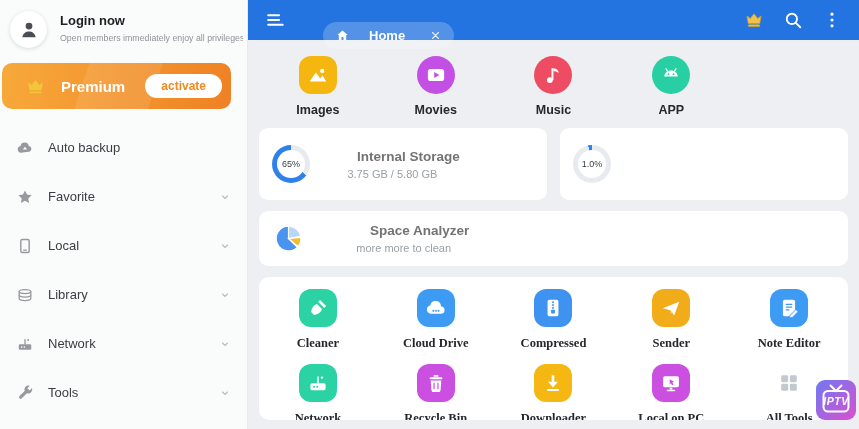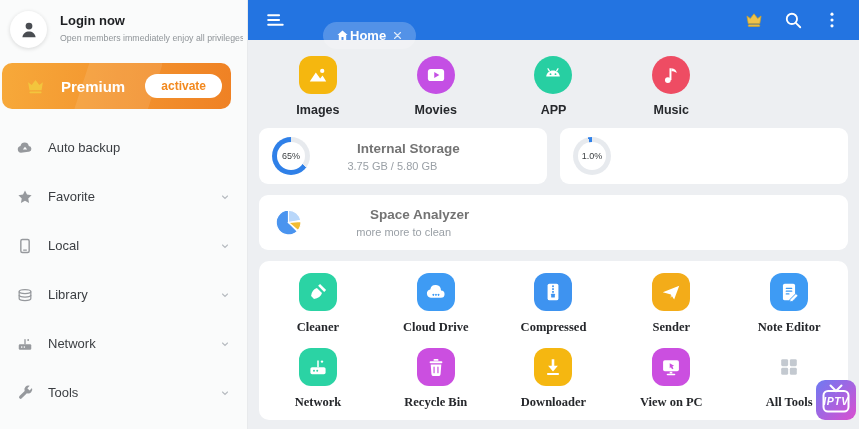--- a/index.html
+++ b/index.html
@@ -27,40 +27,40 @@
   .nav-ic { width:20px; height:20px; color:#96999d; flex:0 0 20px; }
   .nav-ic svg, .chev svg { width:100%; height:100%; display:block; }
   .nav-label { font-size:13px; color:#3b3e42; }
   .chev { width:12px; height:12px; margin-left:auto; }
 
   
   .main { flex:1; min-width:0; display:flex; flex-direction:column; }
   header { height:40px; flex:0 0 40px; background:var(--header-bg,#2374e1); display:flex; align-items:center; padding:0 16px; }
   .hicon { width:22px; height:22px; color:#fff; cursor:pointer; }
   .hicon svg { width:100%; height:100%; display:block; }
-  .tab { margin-left:37px; background:rgba(255,255,255,.22); height:27px; border-radius:14px; display:flex; align-items:center; padding:0 12px; gap:0; color:#fff; cursor:pointer;margin-top:30px; }
+  .tab { margin-left:37px; background:rgba(255,255,255,.22); height:27px; border-radius:14px; display:flex; align-items:center; padding:0 12px; gap:19px; color:#fff; cursor:pointer;margin-top:30px; }
   .tab .home-ic { width:15px; height:15px; }
   .tab .home-ic svg { width:100%; height:100%; display:block; }
   .tab-label { font-size:13px; font-weight:600; }
   .tab-close { width:13px; height:13px; opacity:.8; margin-left:5px; cursor:pointer; }
   .tab-close svg { width:100%; height:100%; display:block; }
   .hright { margin-left:auto; display:flex; align-items:center; gap:17px; }
 
   .content { flex:1; padding:7px 11px 9px; display:flex; flex-direction:column; gap:11px; overflow:hidden; }
   .categories { display:grid; grid-template-columns:repeat(5,1fr); padding-top:9px; }
   .cat, .tool { display:flex; flex-direction:column; align-items:center; gap:9px; cursor:pointer; }
   .badge { width:38px; height:38px; display:grid; place-items:center; background:var(--bg); }
   .badge svg { width:26px; height:26px; display:block; }
   .circle { border-radius:50%; }
   .squircle { border-radius:12px; }
   .cat-label, .tool-label { font-size:12.5px; font-weight:600; color:#26282c; }
 
   .card { background:#fff; border-radius:9px; display:flex; align-items:center; }
   .storage-row { display:flex; gap:13px; }
-  .storage-card { flex:1; height:56px; padding:0 13px; gap:15px; cursor:pointer; }
+  .storage-card { flex:1; height:72px; padding:0 13px; gap:15px; cursor:pointer; }
   .ring { position:relative; flex:0 0 38px; width:38px; height:38px; border-radius:50%;
     background:conic-gradient(#e7eaee 0 calc((100 - max(var(--pct),3.2)) * 1%), var(--ring,#2f80e8) 0); }
   .ring::before { content:""; position:absolute; inset:5px; background:#fff; border-radius:50%; }
   .ring-label { position:absolute; inset:0; display:grid; place-items:center; font-size:9px; color:#3c4043; }
   .card-title { font-size:13.5px; font-weight:700; color:#737373;margin-left:32px; }
   .card-sub { font-size:11px; color:#9aa0a6; margin-top:4px;text-align:center; }
   .analyzer { height:55px; padding:0 13px; gap:33px; cursor:pointer; }
   .pie { width:33px; height:33px; flex:0 0 33px; }
   .pie svg { width:100%; height:100%; display:block; }
 
@@ -260,49 +260,49 @@
                   <rect x="4.5" y="6.4" width="15" height="11.2" rx="2.7" fill="#fff"></rect>
                   <path d="M10.4 9.2l4.7 2.8-4.7 2.8z" fill="var(--bg)"></path>
                 </svg>
               </i>
             </span>
             <span class="cat-label">Movies</span>
           </div>
 
 
           <div class="cat">
+            <span class="badge circle" style="--bg: #ee4c63;">
+              <i>
+                <svg viewBox="0 0 24 24" fill="#fff">
+                  <circle cx="9.1" cy="16.7" r="2.7"></circle>
+                  <rect x="10.6" y="5.8" width="1.8" height="10.9"></rect>
+                  <path d="M12.4 5.8c3 .4 4.7 1.9 4.9 4.3-1.5-1.1-3.1-1.6-4.9-1.5z"></path>
+                </svg>
+              </i>
+            </span>
+            <span class="cat-label">Music</span>
+          </div>
+
+          <div class="cat">
             <span class="badge circle" style="--bg: #27cfa2;">
               <i>
                 <svg viewBox="0 0 24 24">
                   <path d="M12 7.8c-3.3 0-6 2.4-6.3 5.6h12.6C18 10.2 15.3 7.8 12 7.8z" fill="#fff"></path>
                   <g stroke="#fff" stroke-width="1.2" stroke-linecap="round">
                     <path d="M8.6 8.2L7.4 6.2M15.4 8.2l1.2-2"></path>
                   </g>
                   <g fill="var(--bg)">
                     <circle cx="9.7" cy="11.2" r=".85"></circle>
                     <circle cx="14.3" cy="11.2" r=".85"></circle>
                   </g>
                 </svg>
               </i>
             </span>
             <span class="cat-label">APP</span>
           </div>
-
-          <div class="cat">
-            <span class="badge circle" style="--bg: #ee4c63;">
-              <i>
-                <svg viewBox="0 0 24 24" fill="#fff">
-                  <circle cx="9.1" cy="16.7" r="2.7"></circle>
-                  <rect x="10.6" y="5.8" width="1.8" height="10.9"></rect>
-                  <path d="M12.4 5.8c3 .4 4.7 1.9 4.9 4.3-1.5-1.1-3.1-1.6-4.9-1.5z"></path>
-                </svg>
-              </i>
-            </span>
-            <span class="cat-label">Music</span>
-          </div>
         </div>
 
       <div class="storage-row">
 
           <div class="card storage-card">
             <span class="ring" style="--pct: 65; --ring: #2f80e8;">
               <span class="ring-label">65%</span>
             </span>
             <div>
               <div class="card-title">Internal Storage</div>
@@ -457,21 +457,21 @@
               <span class="badge squircle" style="--bg: #cb4fe0;">
                 <i>
                   <svg viewBox="0 0 24 24">
                     <rect x="4.7" y="5.8" width="14.6" height="10.2" rx="1.6" fill="#fff"></rect>
                     <rect x="10.8" y="16.4" width="2.4" height="1.6" fill="#fff"></rect>
                     <rect x="8" y="18.2" width="8" height="1.5" rx=".75" fill="#fff"></rect>
                     <path d="M10.8 8.6l4 2.3-1.6.6 1.1 1.9-1.3.7-1.1-1.9-1.1 1z" fill="var(--bg)"></path>
                   </svg>
                 </i>
               </span>
-              <span class="tool-label">View on PC</span>
+              <span class="tool-label">Local on PC</span>
             </div>
 
             <div class="tool">
               <span class="badge squircle" style="--bg: transparent;">
                 <i>
                   <svg viewBox="0 0 24 24" fill="#c3c9d0">
                     <rect x="4.8" y="4.8" width="6.4" height="6.4" rx="1.3"></rect>
                     <rect x="12.8" y="4.8" width="6.4" height="6.4" rx="1.3"></rect>
                     <rect x="4.8" y="12.8" width="6.4" height="6.4" rx="1.3"></rect>
                     <rect x="12.8" y="12.8" width="6.4" height="6.4" rx="1.3"></rect>

